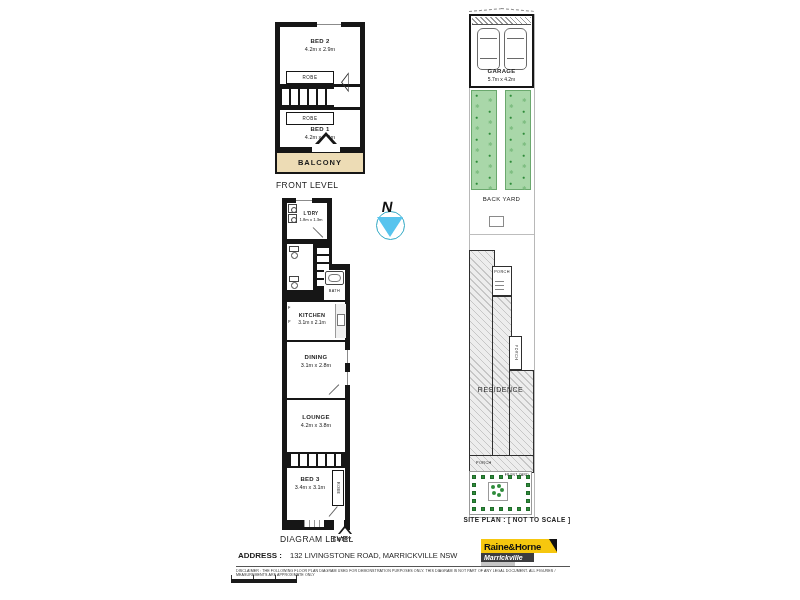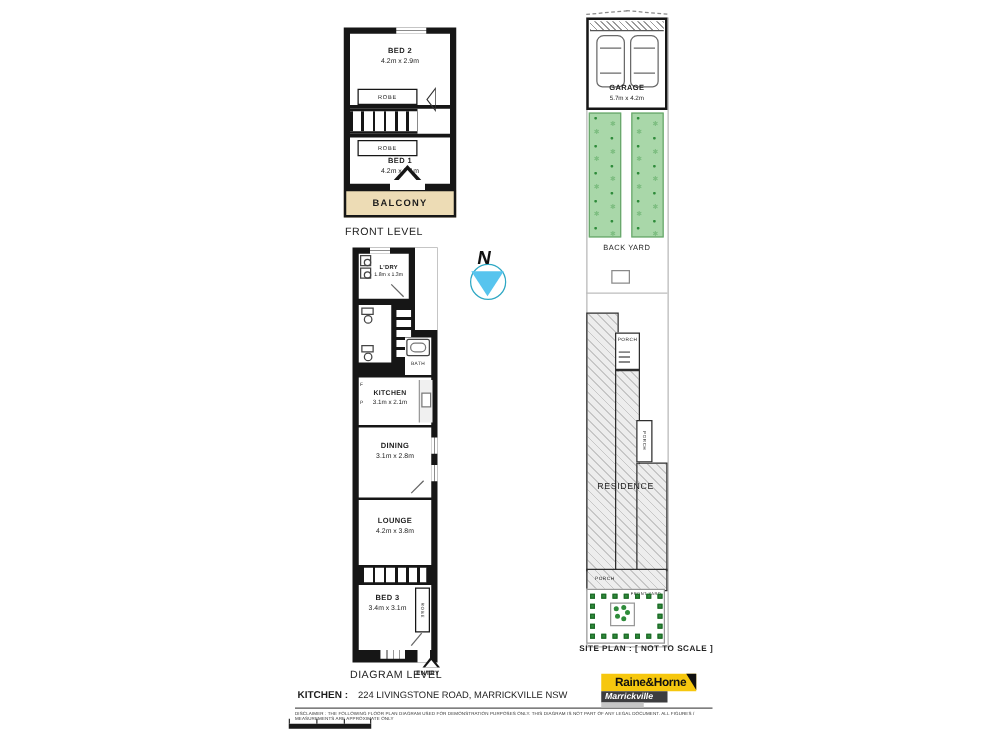--- a/index.html
+++ b/index.html
@@ -265,36 +265,36 @@
     <div class="gsq" style="left: 2px; top: 11px;"></div>
     <div class="gsq" style="left: 56px; top: 11px;"></div>
     <div class="gsq" style="left: 2px; top: 19px;"></div>
     <div class="gsq" style="left: 56px; top: 19px;"></div>
     <div class="gsq" style="left: 2px; top: 27px;"></div>
     <div class="gsq" style="left: 56px; top: 27px;"></div>
   </div>
 <div class="caption" style="left:452px;top:516px;width:130px;text-align:center;font-size:6.5px;font-weight:600;">SITE PLAN : [ NOT TO SCALE ]</div>
 
 <div style="position:absolute;left:238px;top:551px;display:flex;align-items:baseline;">
-  <span style="font-size:8px;font-weight:bold;">KITCHEN :</span>
-  <span style="font-size:7.5px;font-weight:500;margin-left:8px;">224 LIVINGSTONE ROAD, MARRICKVILLE  NSW</span>
+  <span style="font-size:8px;font-weight:bold;">ADDRESS :</span>
+  <span style="font-size:7.5px;font-weight:500;margin-left:8px;">132 LIVINGSTONE ROAD, MARRICKVILLE  NSW</span>
 </div>
 <div style="position:absolute;left:236px;top:566px;width:334px;height:1px;background:#555;"></div>
 <div style="position:absolute;left:236px;top:569px;width:338px;font-size:3.6px;color:#333;letter-spacing:.1px;">DISCLAIMER : THE FOLLOWING FLOOR PLAN DIAGRAM USED FOR DEMONSTRATION PURPOSES ONLY. THIS DIAGRAM IS NOT PART OF ANY LEGAL DOCUMENT. ALL FIGURES / MEASUREMENTS ARE APPROXIMATE ONLY</div>
 
 <div style="position:absolute;left:231px;top:574px;width:66px;height:10px;">
   <div class="scaletick" style="left:0;top:1px;"></div>
   <div class="scaletick" style="left:22px;top:1px;"></div>
   <div class="scaletick" style="left:44px;top:1px;"></div>
   <div class="scaletick" style="left:65px;top:1px;"></div>
   <div style="position:absolute;left:0;top:5px;width:66px;height:4px;background:#1a1a1a;"></div>
 </div>
 
 <div style="position:absolute;left:481px;top:539px;width:76px;height:27px;">
-  <div style="position:absolute;left:0;top:0;width:76px;height:14px;background:var(--logo-yellow,#f6c70e);display:flex;align-items:center;justify-content:center;">
+  <div style="position:absolute;left:0;top:0;width:76px;height:14px;background:var(--logo-yellow,#f6c70e);display:flex;align-items:center;">
     <span style="font-size:9.5px;font-weight:800;letter-spacing:-.3px;padding-left:3px;color:#111;">Raine&amp;Horne</span>
     <div class="tri" style="right:0;top:0;border-top:13px solid #111;border-left:8px solid transparent;"></div>
   </div>
   <div style="position:absolute;left:0;top:14px;width:53px;height:9px;background:var(--logo-dark,#3d3d3f);display:flex;align-items:center;">
     <span style="font-size:7px;font-weight:700;font-style:italic;color:#fff;padding-left:3px;">Marrickville</span>
   </div>
   <div style="position:absolute;left:0;top:23px;width:34px;height:4px;background:#c6c6c6;"></div>
 </div>
 
 </body></html>

